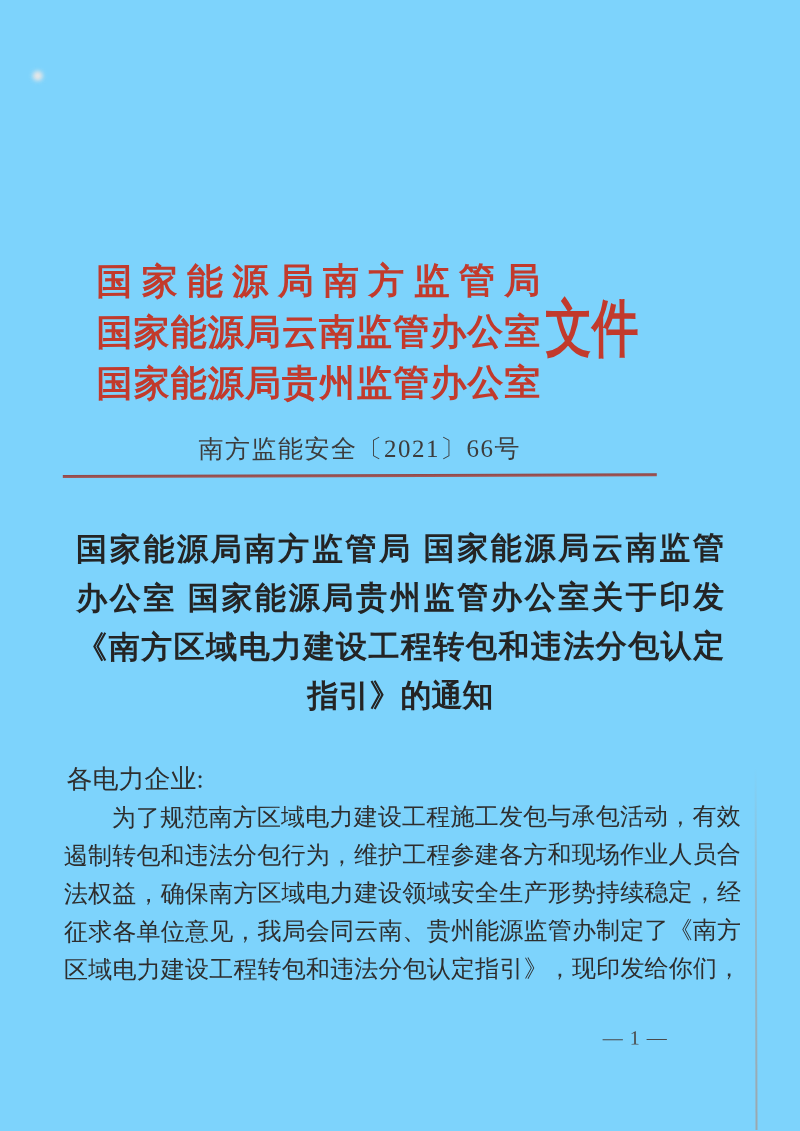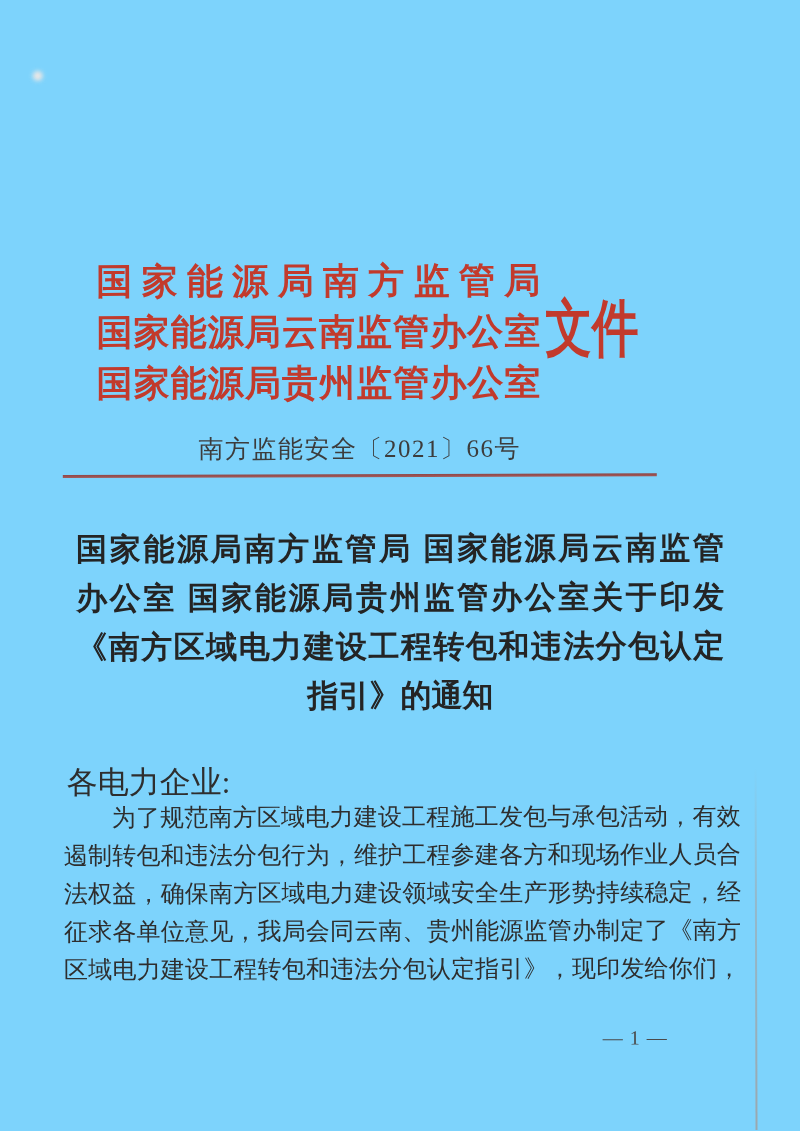--- a/index.html
+++ b/index.html
@@ -70,21 +70,21 @@
     text-align:justify;
     text-align-last:justify;
     white-space:nowrap;
   }
   .t-line.t-last{
     text-align:center;
     text-align-last:center;
   }
   .salutation{
     position:absolute;left:66px;top:763px;
-    font-size:31px;line-height:1.2;
+    font-size:26px;line-height:1.2;
     color:#2e2e2e;
   }
   .paragraph{
     position:absolute;left:63px;top:798px;width:677px;
     color:#2e2e2e;
   }
   .p-line{
     height:38px;line-height:38px;
     font-size:24px;
     text-align:justify;

